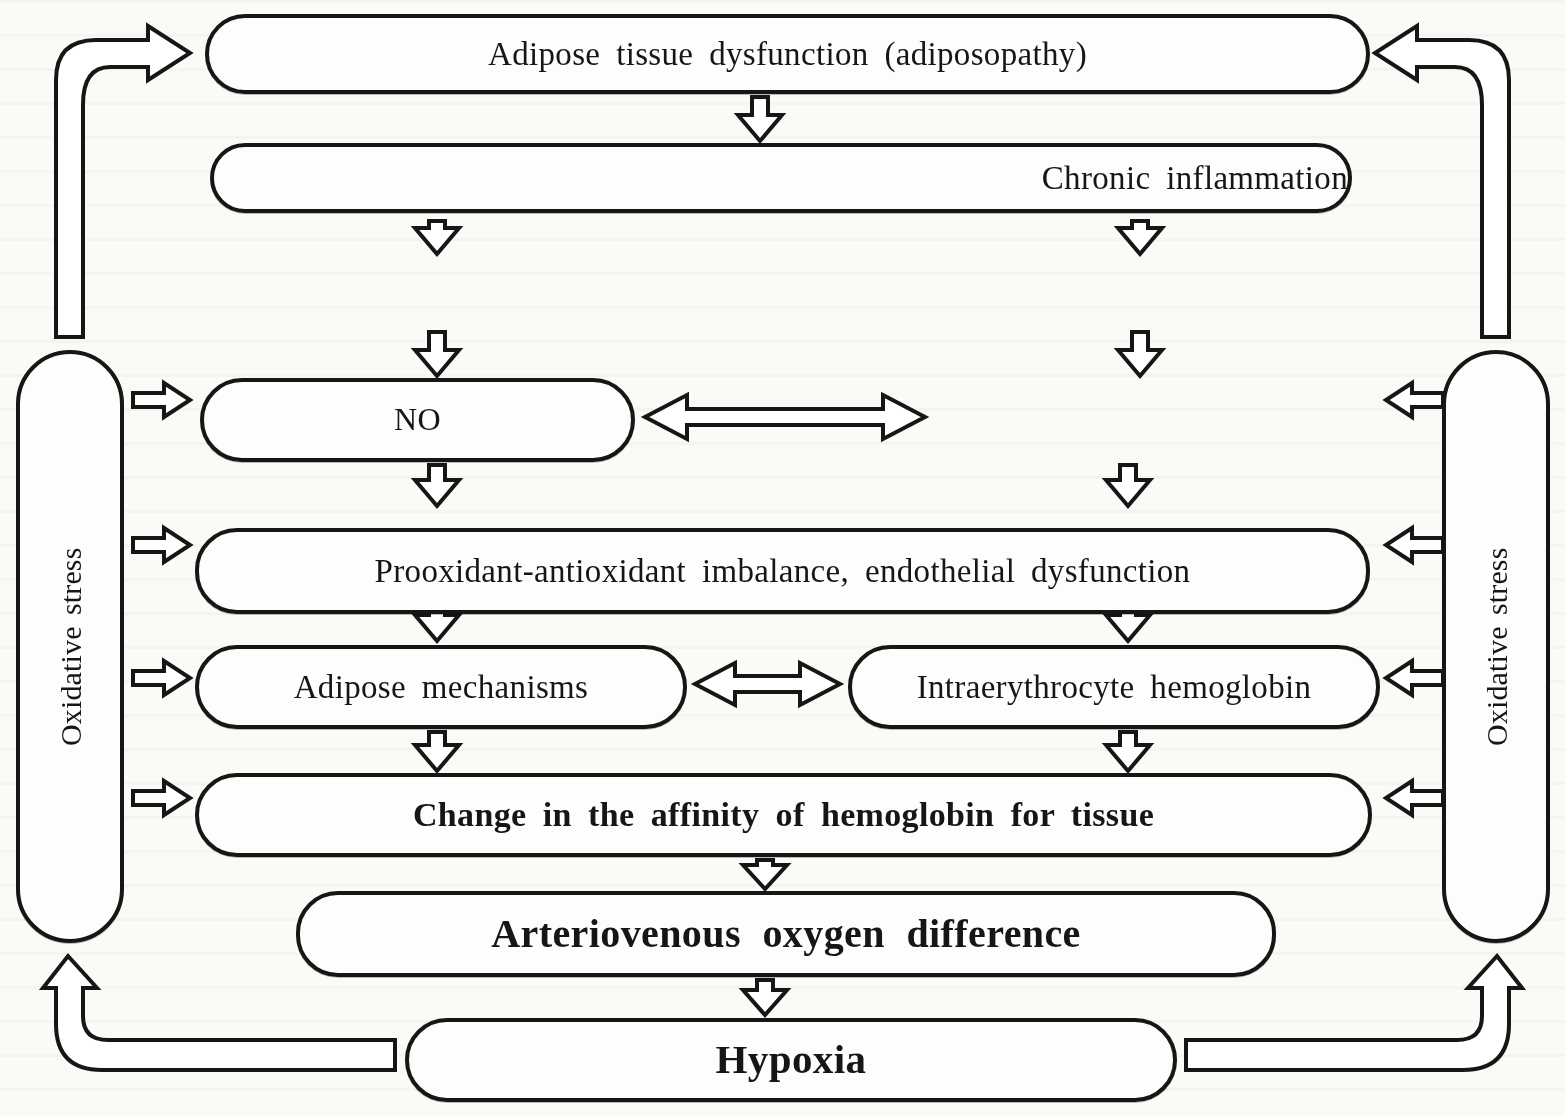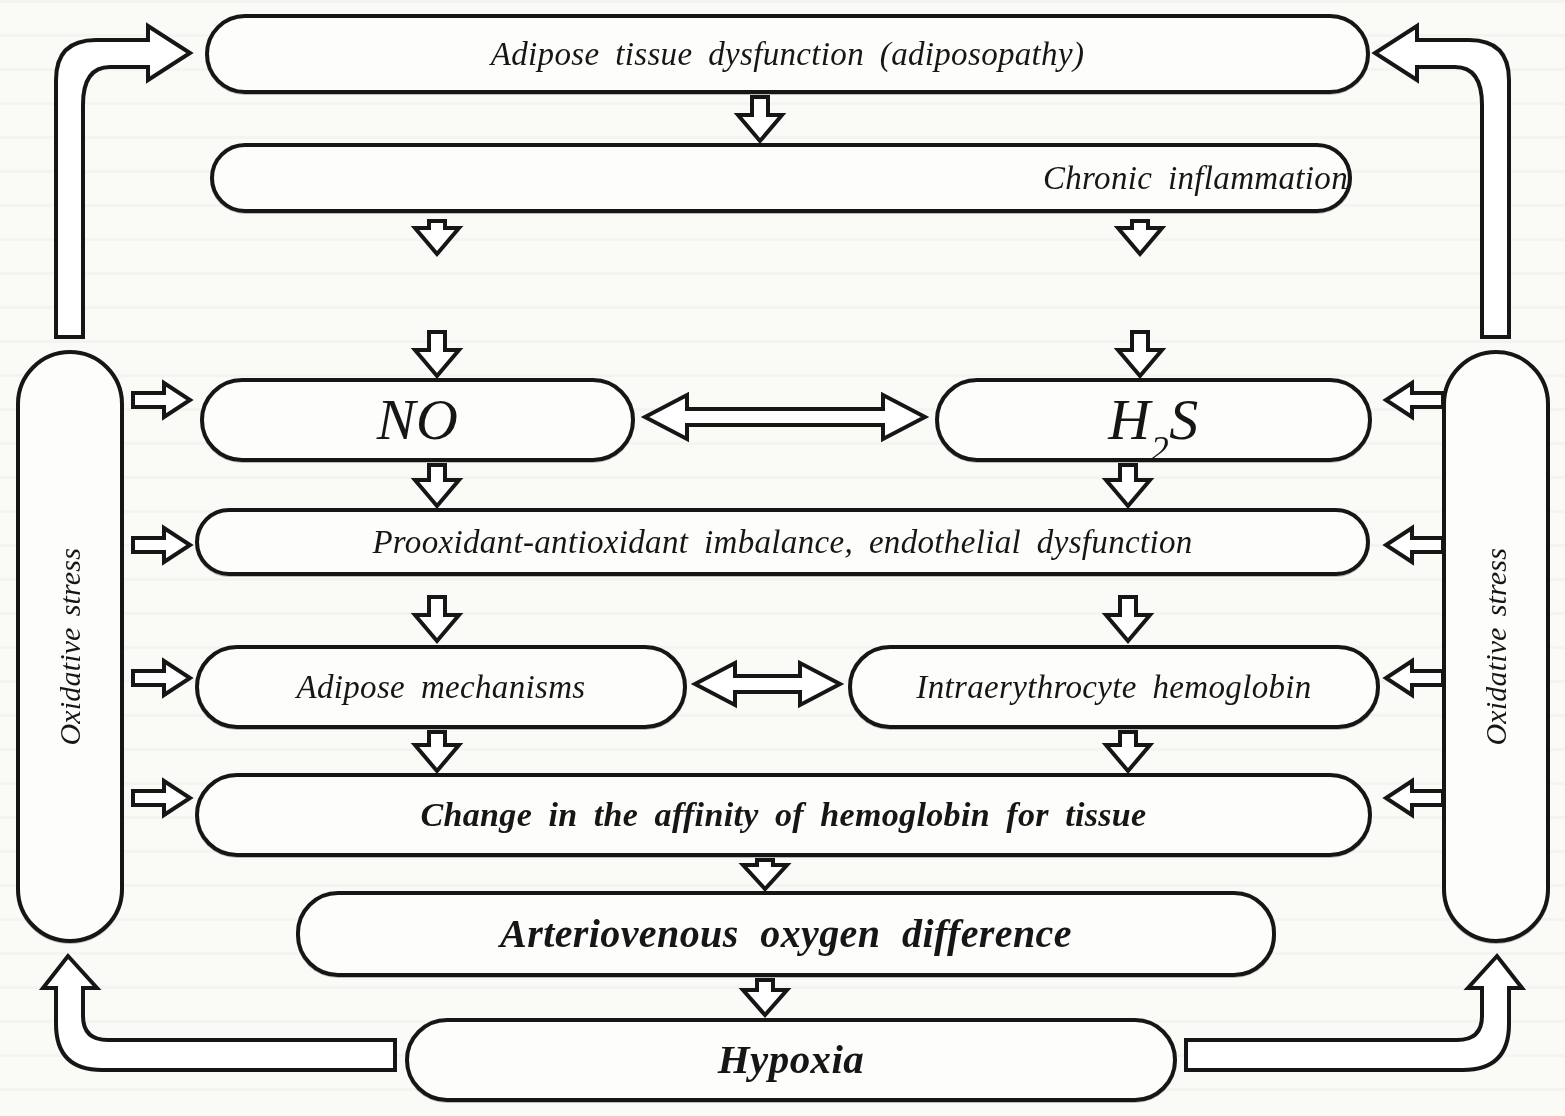--- a/index.html
+++ b/index.html
@@ -24,30 +24,29 @@
     box-sizing:border-box;
     border:4px solid var(--ink,#161616);
     border-radius:42px;
     background:var(--boxfill,#fdfdfc);
     display:flex;align-items:center;justify-content:center;
     text-align:center;
     line-height:1.05;
     word-spacing:0.22em;
     letter-spacing:0.01em;
     box-shadow:0 1px 0 rgba(0,0,0,0.25);
-    font-style:italic;
   }
   .node.vbar{border-radius:56px;}
   .vlabel{
     transform:rotate(-90deg);
     white-space:nowrap;
     font-size:30px;
   }
   .fs-reg{font-size:33px;}
-  .fs-big{font-size:58px;}
+  .fs-big{font-size:32px;}
   .fs-bold{font-size:34px;font-weight:bold;}
   .fs-bolder{font-size:40px;font-weight:bold;word-spacing:0.28em;}
   .fs-boldest{font-size:41px;font-weight:bold;}
   sub.chem{font-size:0.62em;line-height:0;position:relative;bottom:-0.28em;}
 </style>
 </head>
 <body>
 
 <div class="stage" style="--ink: #161616; --paper: #fafaf7; --boxfill: #fdfdfc;">
 
@@ -92,25 +91,22 @@
 
   <div class="node fs-reg" style="left:210px;top:143px;width:1142px;height:70px;justify-content:flex-end;">
     <span>Chronic inflammation</span>
   </div>
 
 
   <div class="node fs-big" style="left:200px;top:378px;width:435px;height:84px;">
     <span>NO</span>
   </div>
 
-  <div class="node fs-big" style="left:935px;top:378px;width:437px;height:84px;">
-    <span><span>H</span><sub class="chem">2</sub><span>S</span></span>
-  </div>
 
-  <div class="node fs-reg" style="left:195px;top:508px;width:1175px;height:68px;">
+  <div class="node fs-reg" style="left:195px;top:528px;width:1175px;height:86px;">
     <span>Prooxidant-antioxidant imbalance, endothelial dysfunction</span>
   </div>
 
   <div class="node fs-reg" style="left:195px;top:645px;width:492px;height:84px;">
     <span>Adipose mechanisms</span>
   </div>
 
   <div class="node fs-reg" style="left:848px;top:645px;width:532px;height:84px;">
     <span>Intraerythrocyte hemoglobin</span>
   </div>

